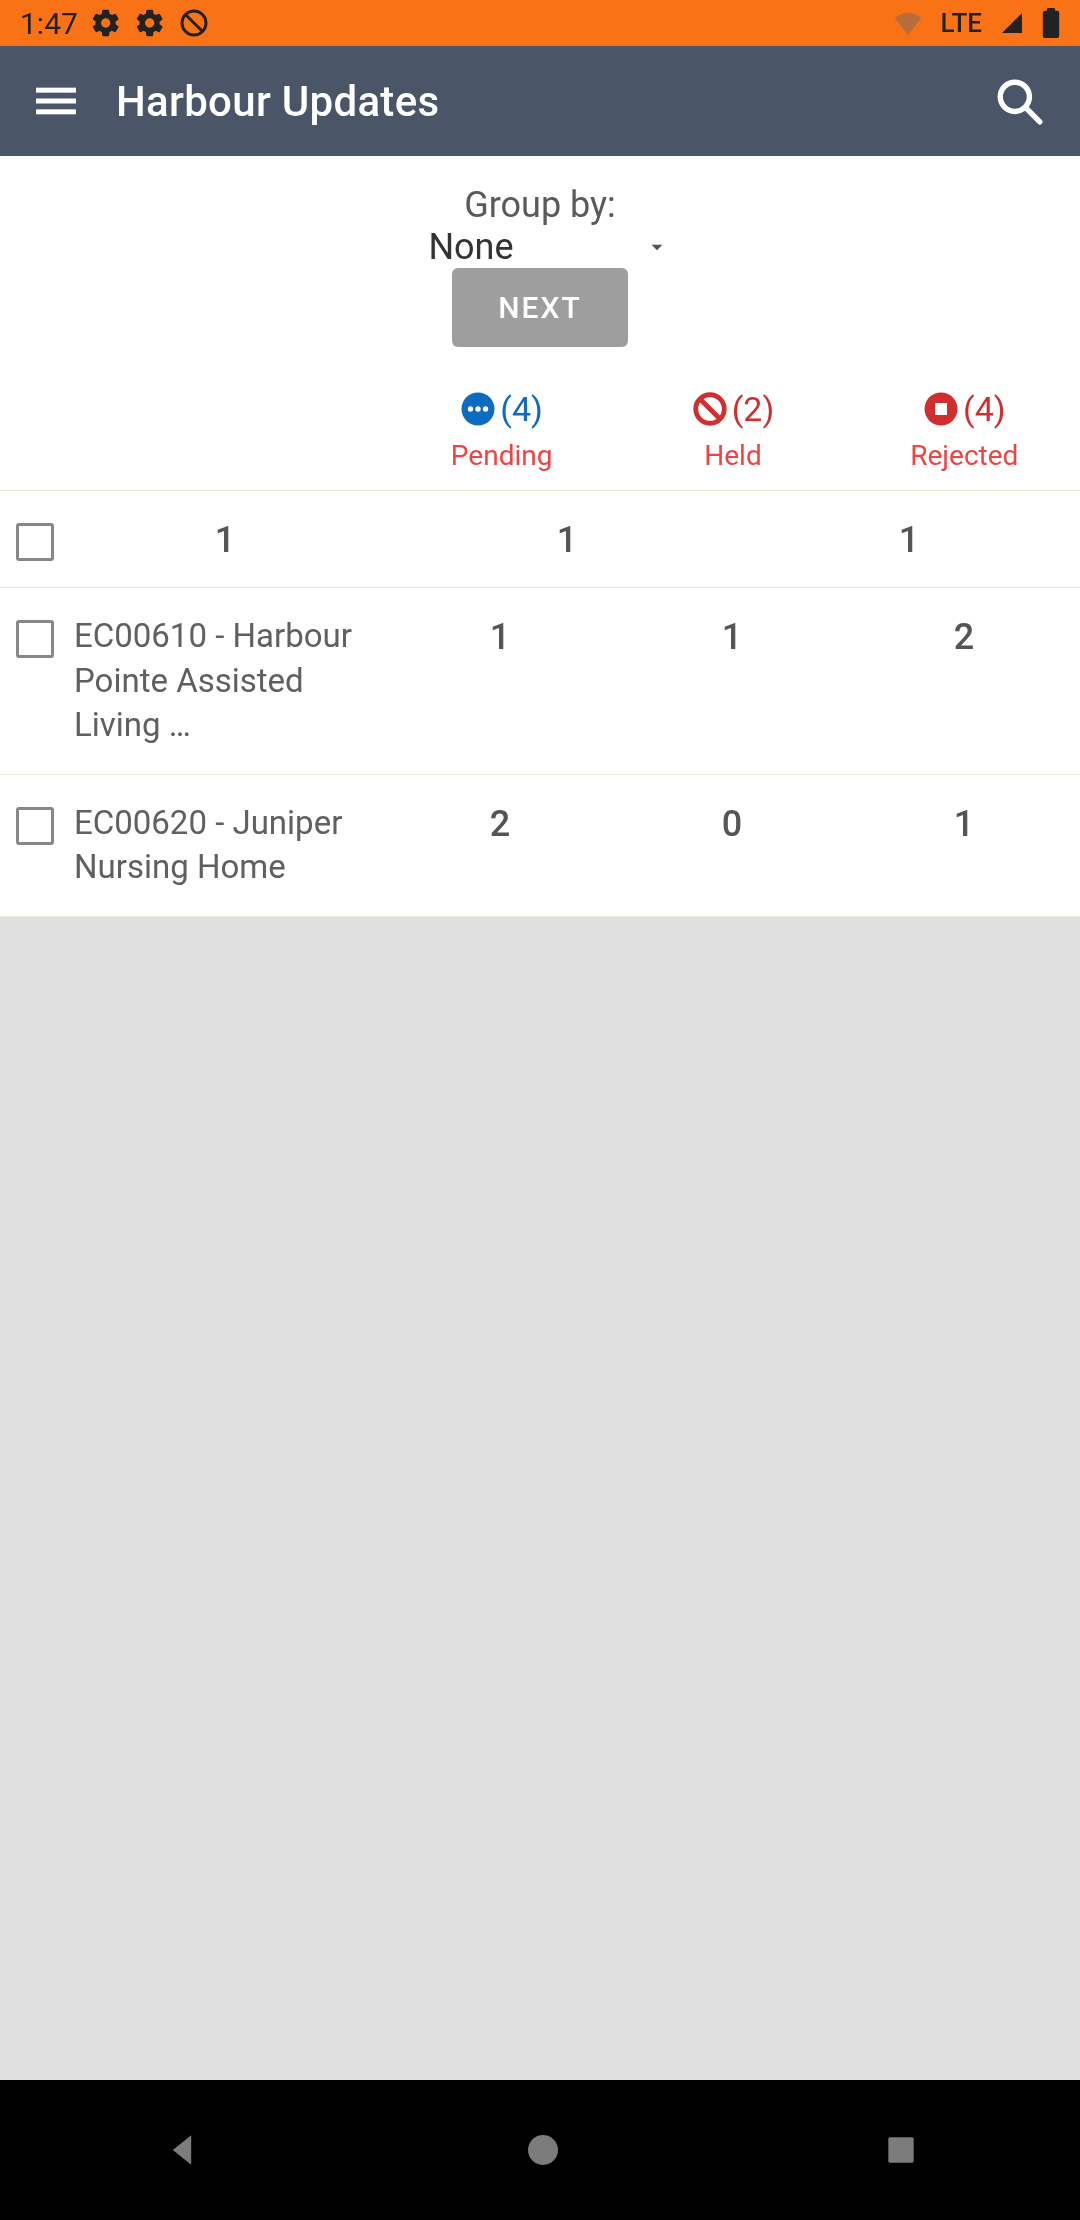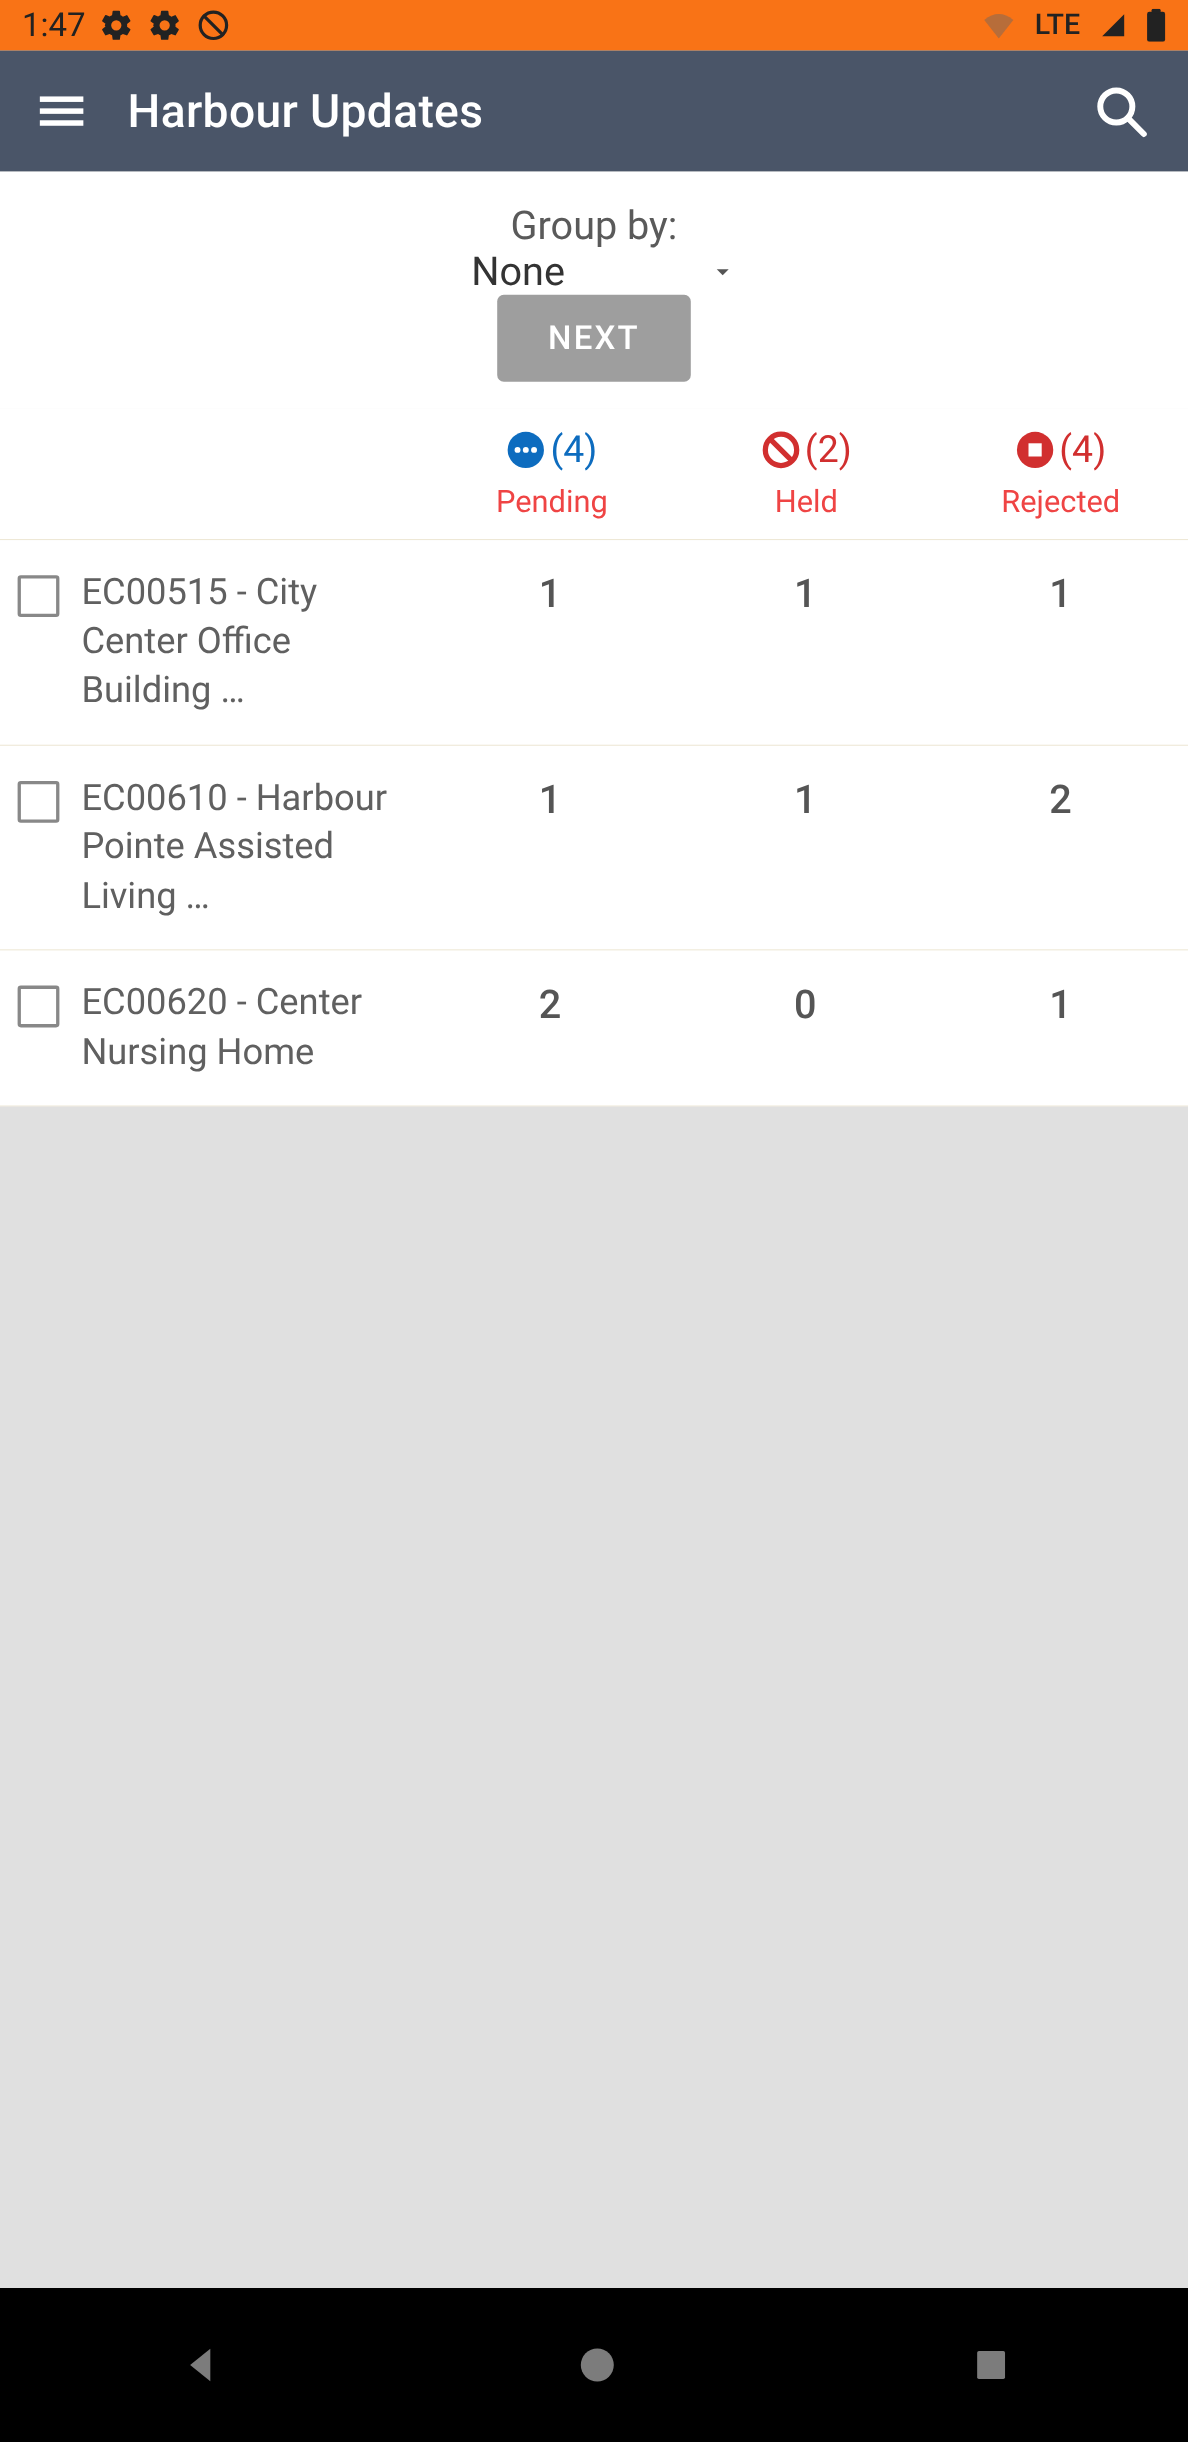--- a/index.html
+++ b/index.html
@@ -156,35 +156,34 @@
       </span>
       <span class="count">(4)</span>
     </div>
     <span class="label">Rejected</span>
   </div>
 </div>
 
 <div class="table-body">
   <div class="table-row">
     <div class="checkbox"></div>
-    <div class="row-label">EC00515 - City Center Office Building …</div>
     <div class="num-cell">1</div>
     <div class="num-cell">1</div>
     <div class="num-cell">1</div>
   </div>
   <div class="table-row">
     <div class="checkbox"></div>
     <div class="row-label">EC00610 - Harbour Pointe Assisted Living …</div>
     <div class="num-cell">1</div>
     <div class="num-cell">1</div>
     <div class="num-cell">2</div>
   </div>
   <div class="table-row">
     <div class="checkbox"></div>
-    <div class="row-label">EC00620 - Center Nursing Home</div>
+    <div class="row-label">EC00620 - Juniper Nursing Home</div>
     <div class="num-cell">2</div>
     <div class="num-cell">0</div>
     <div class="num-cell">1</div>
   </div>
 </div>
 
 <div class="empty-fill"></div>
 
 <div class="nav-bar">
   <span class="nav-btn">

